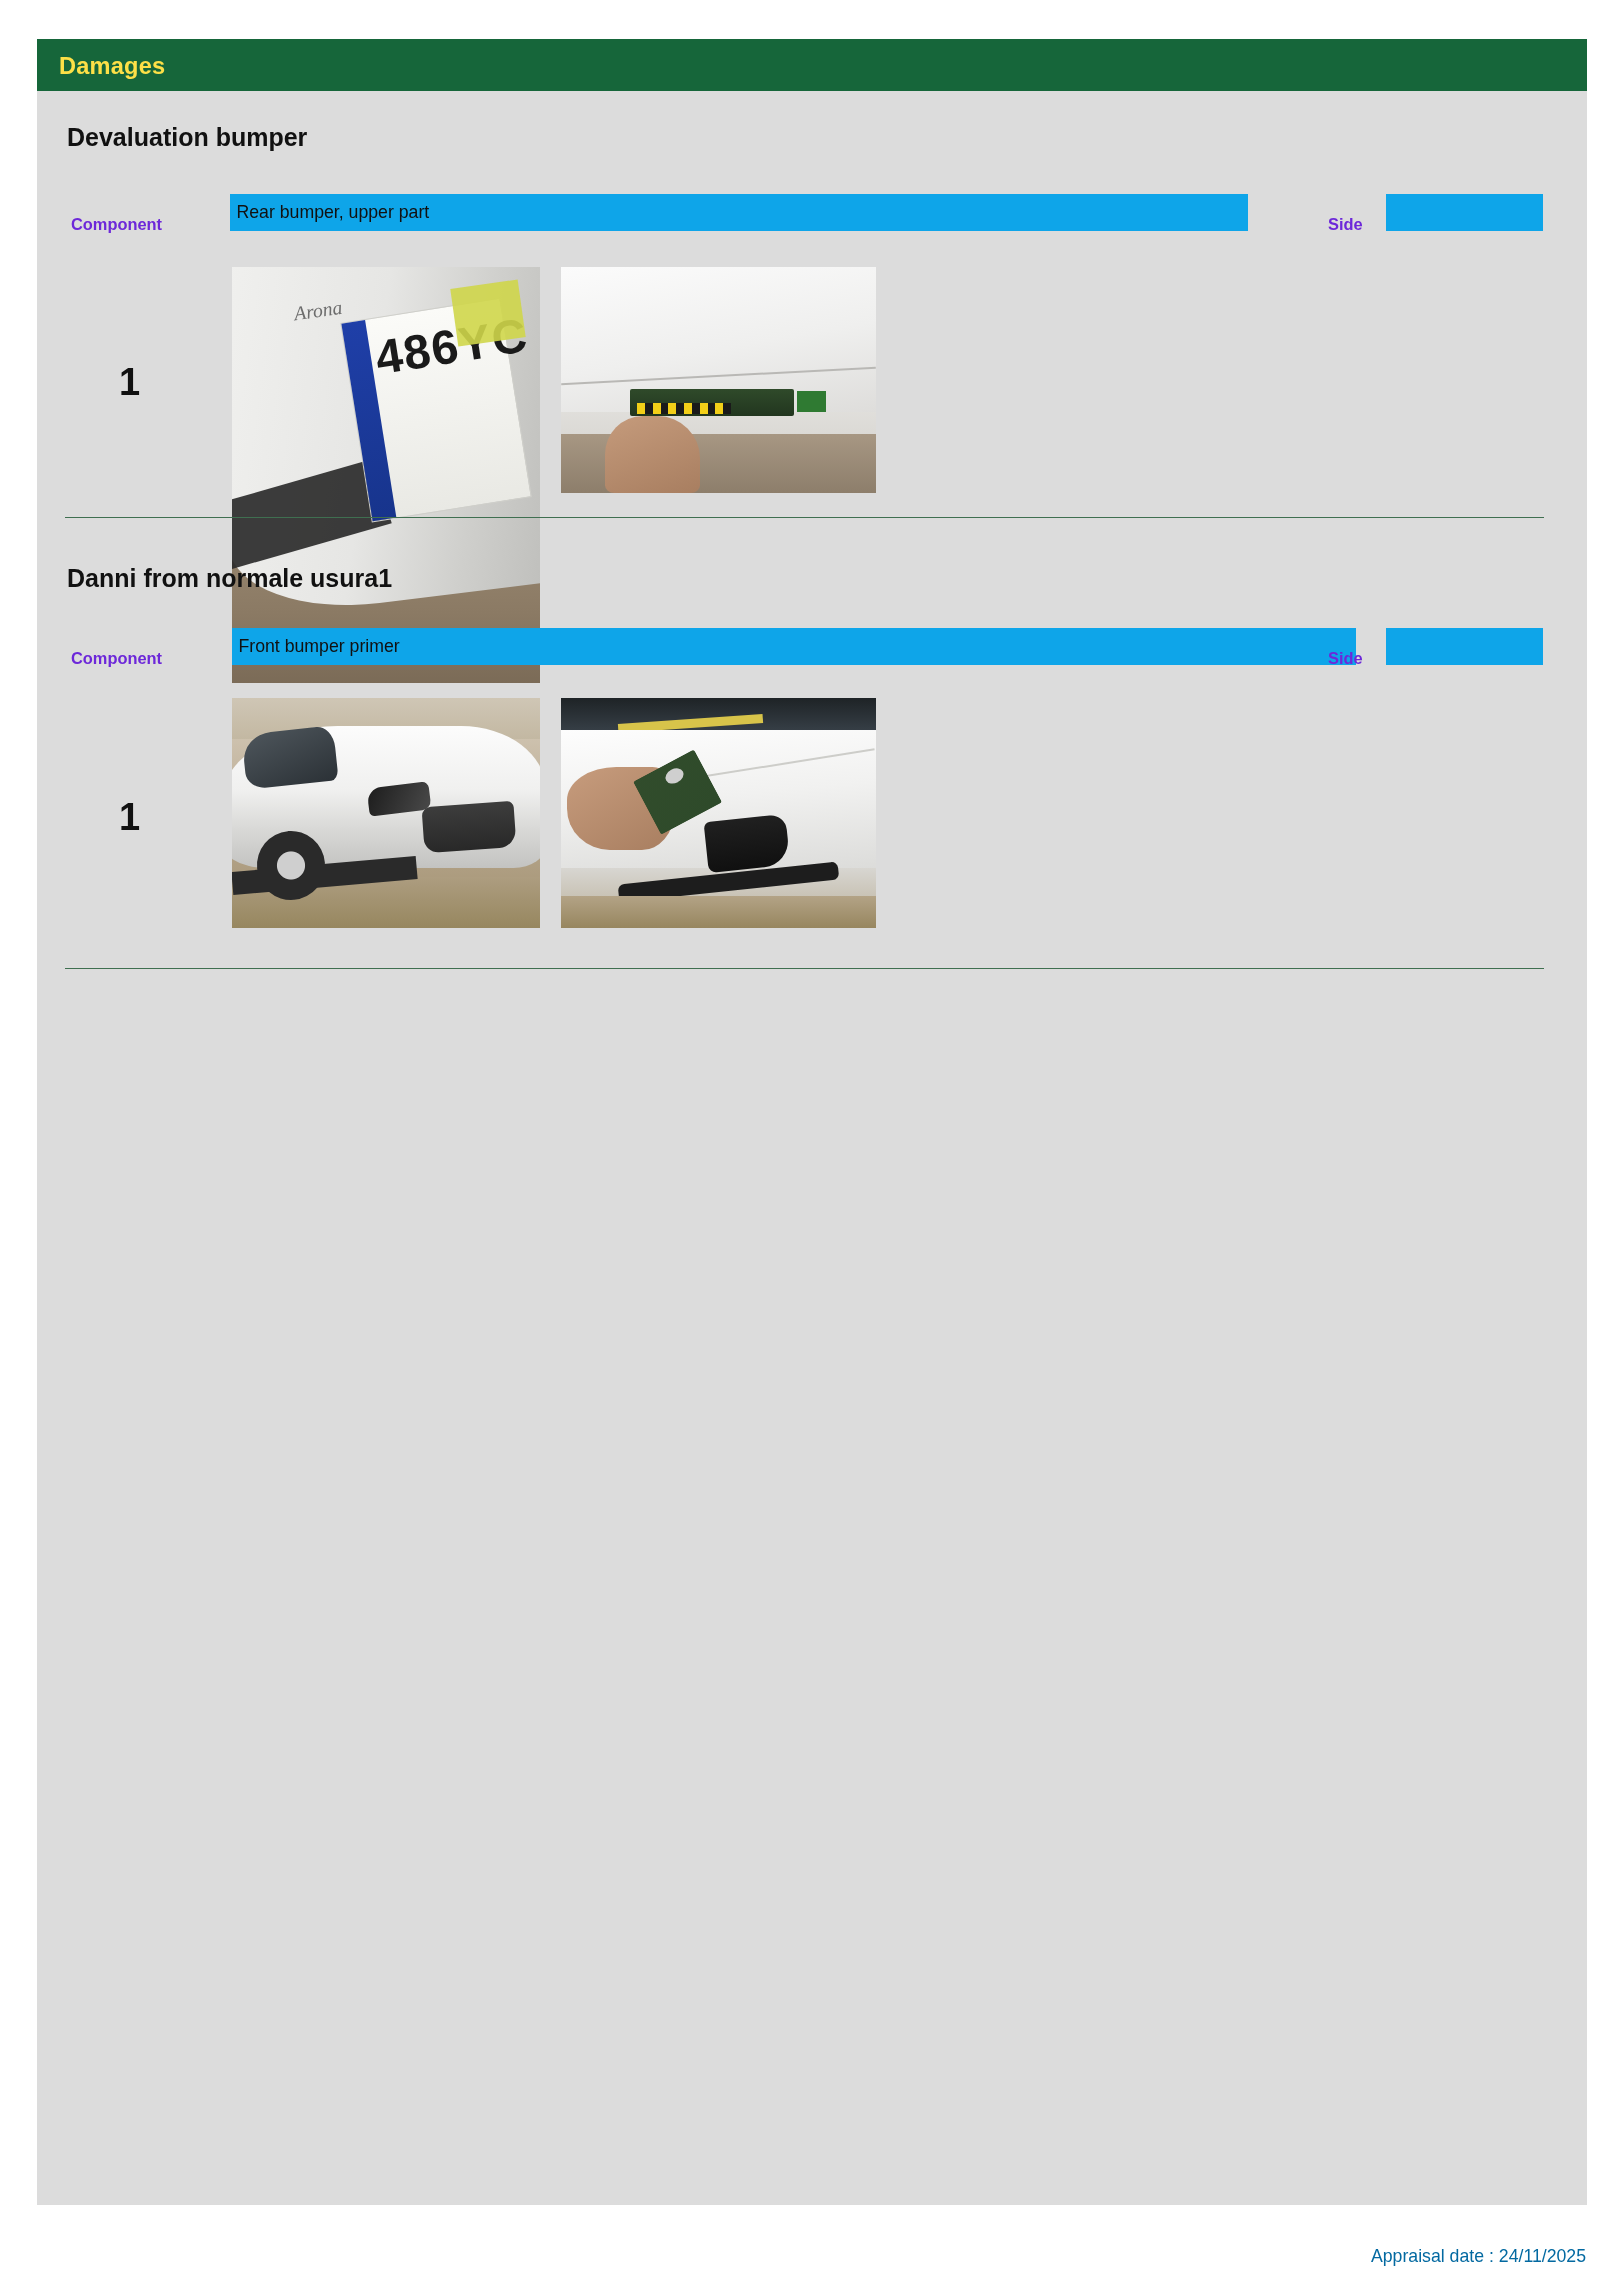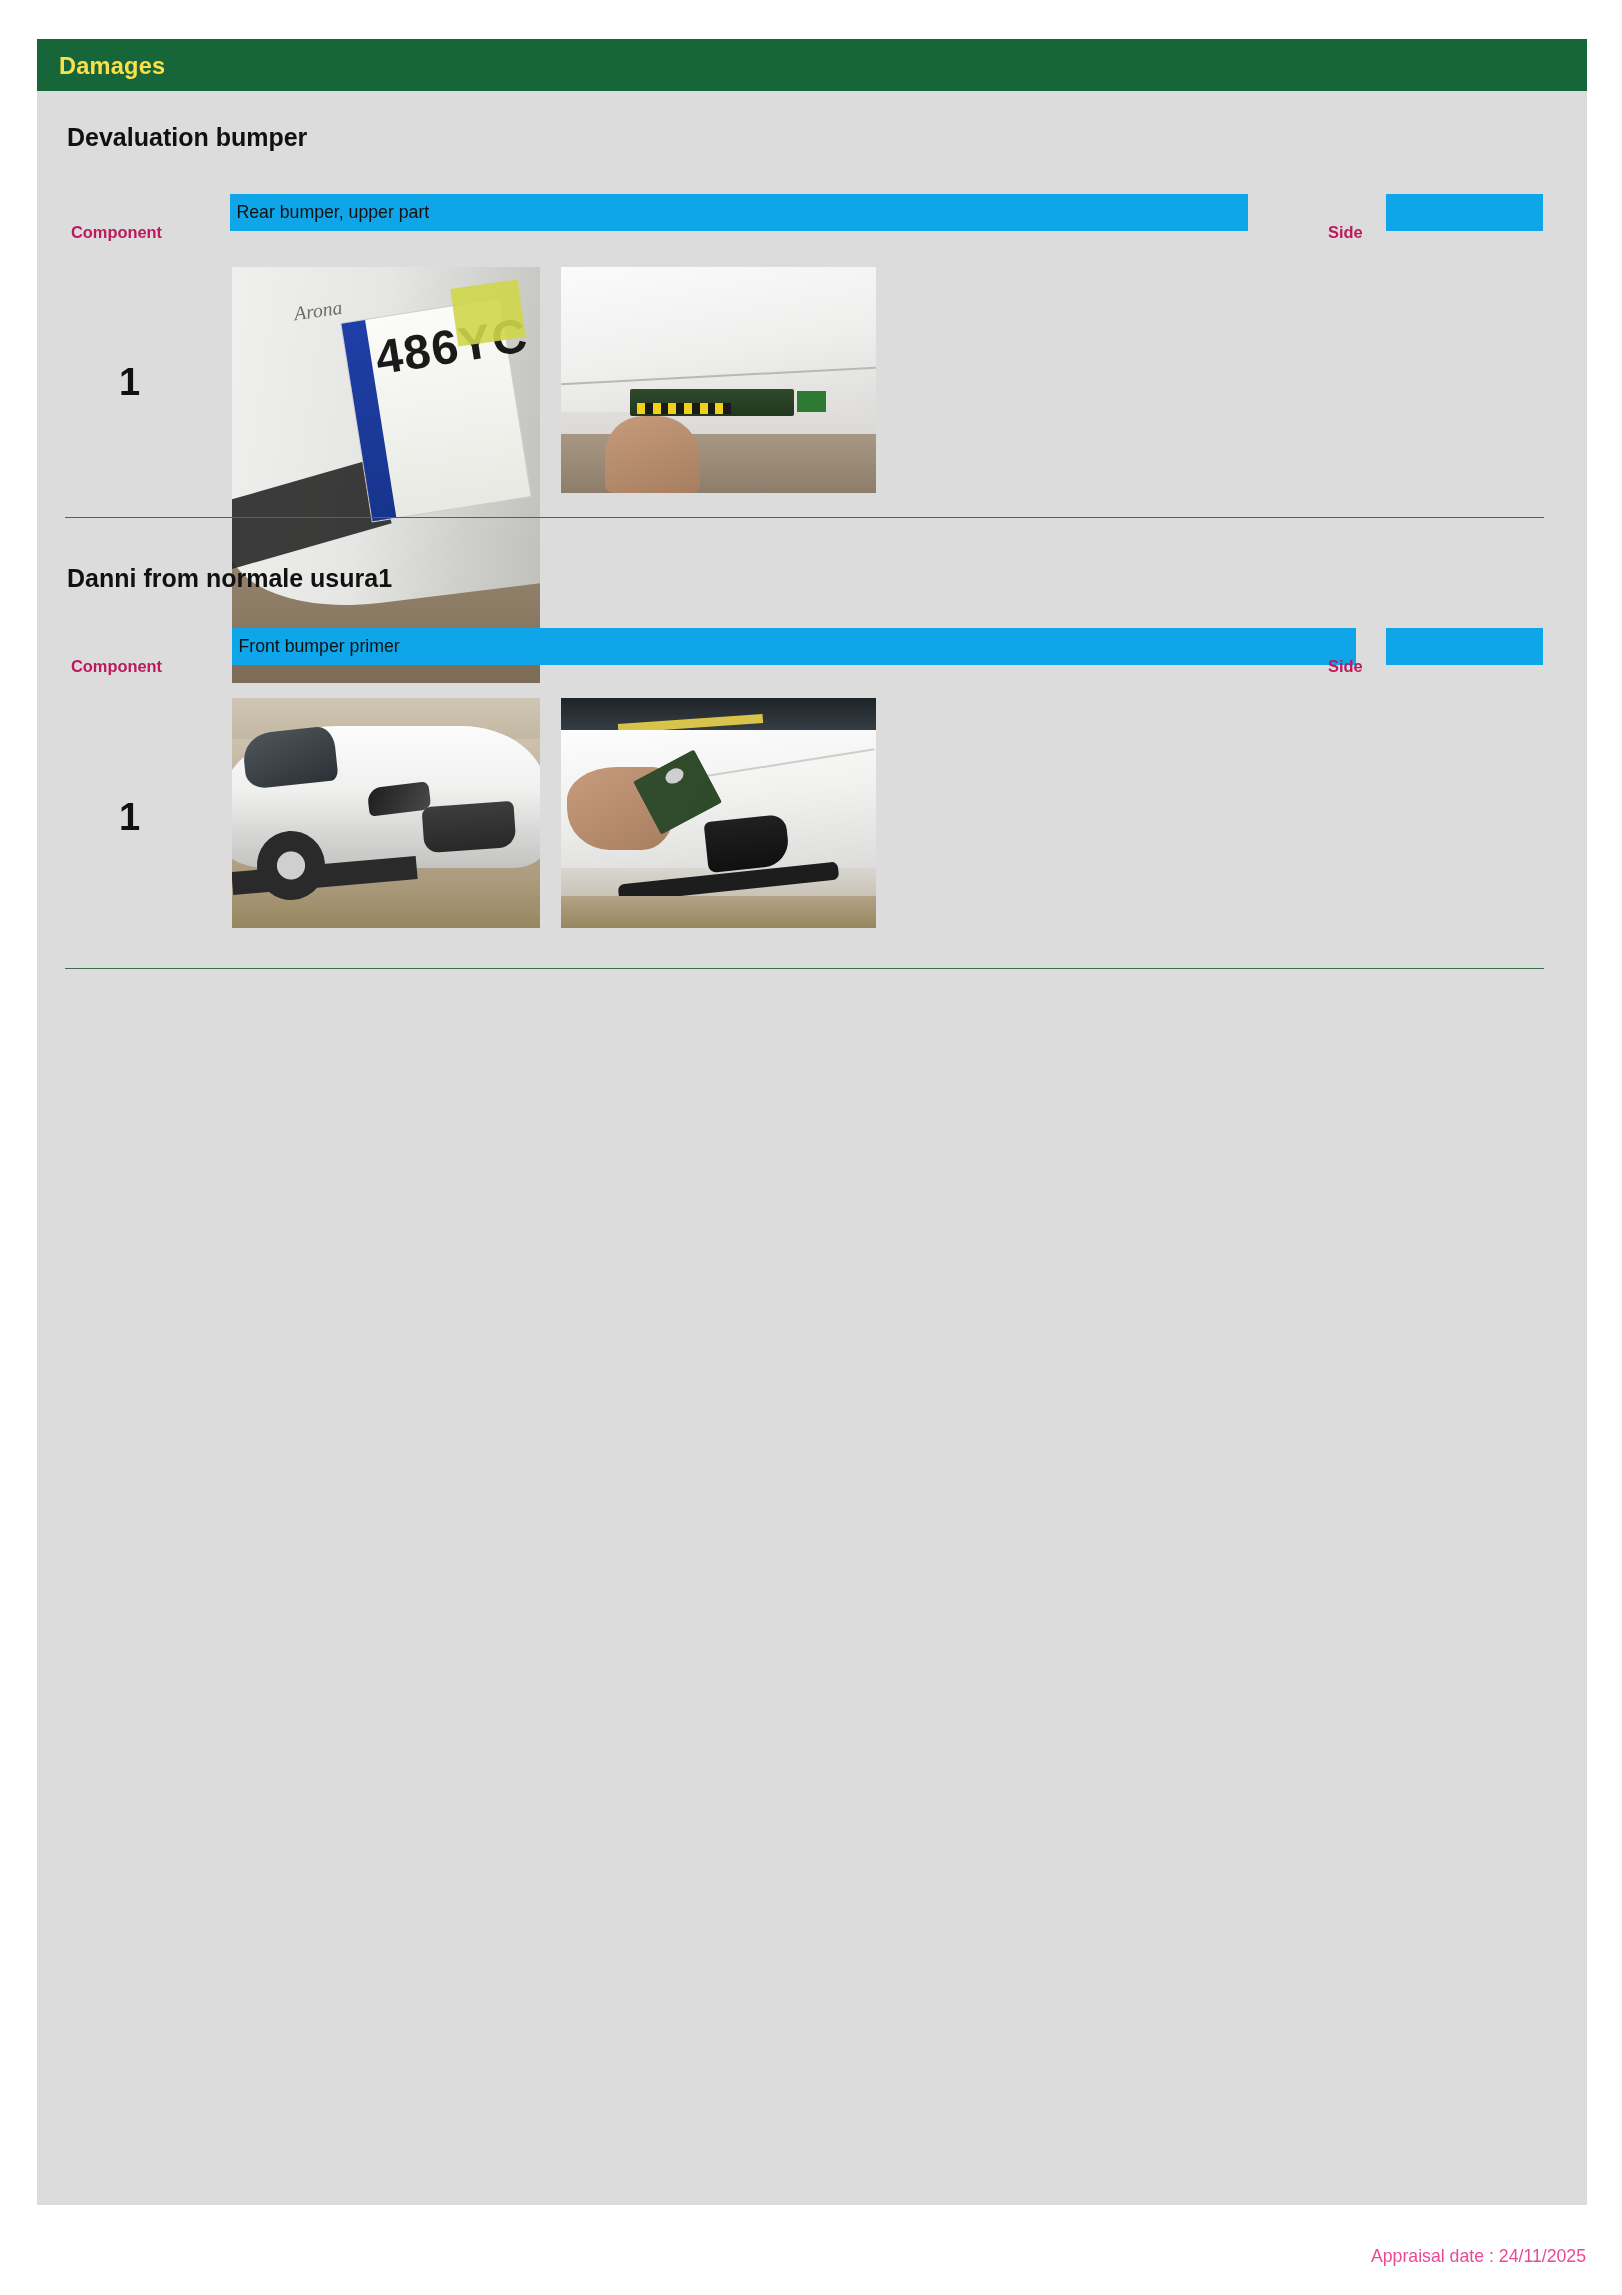--- a/index.html
+++ b/index.html
@@ -49,22 +49,21 @@
   .section-title {
     position: absolute;
     font-size: 25px;
     font-weight: bold;
     color: #111111;
   }
   .field-label {
     position: absolute;
     font-size: 16.4px;
     font-weight: bold;
-    color: #be185d;
-    margin-top: 8px;
+    color: #6d28d9;
   }
   .field-box {
     position: absolute;
     background: #0ea5e9;
     border: none;
     box-sizing: border-box;
     font-family: "Liberation Sans", sans-serif;
     font-size: 17.7px;
     color: #111111;
     padding: 3.9px 6.5px;
@@ -82,21 +81,21 @@
     background: #3f6f50;
   }
   .photo {
     position: absolute;
     overflow: hidden;
     background: #b9aa96;
   }
   .footer-text {
     position: absolute;
     font-size: 17.7px;
-    color: #ec4899;
+    color: #0369a1;
   }
 
   
   .p1 { background: linear-gradient(160deg,#8e7d68 0%,#a3917a 40%,#6d5f4e 100%); }
   .p1 .ground {
     position:absolute; left:0; bottom:0; width:100%; height:42%;
     background: linear-gradient(180deg,#9c8b74 0%,#8b7a64 60%,#7b6b57 100%);
   }
   .p1 .body {
     position:absolute; left:-6%; top:-8%; width:116%; height:88%;

